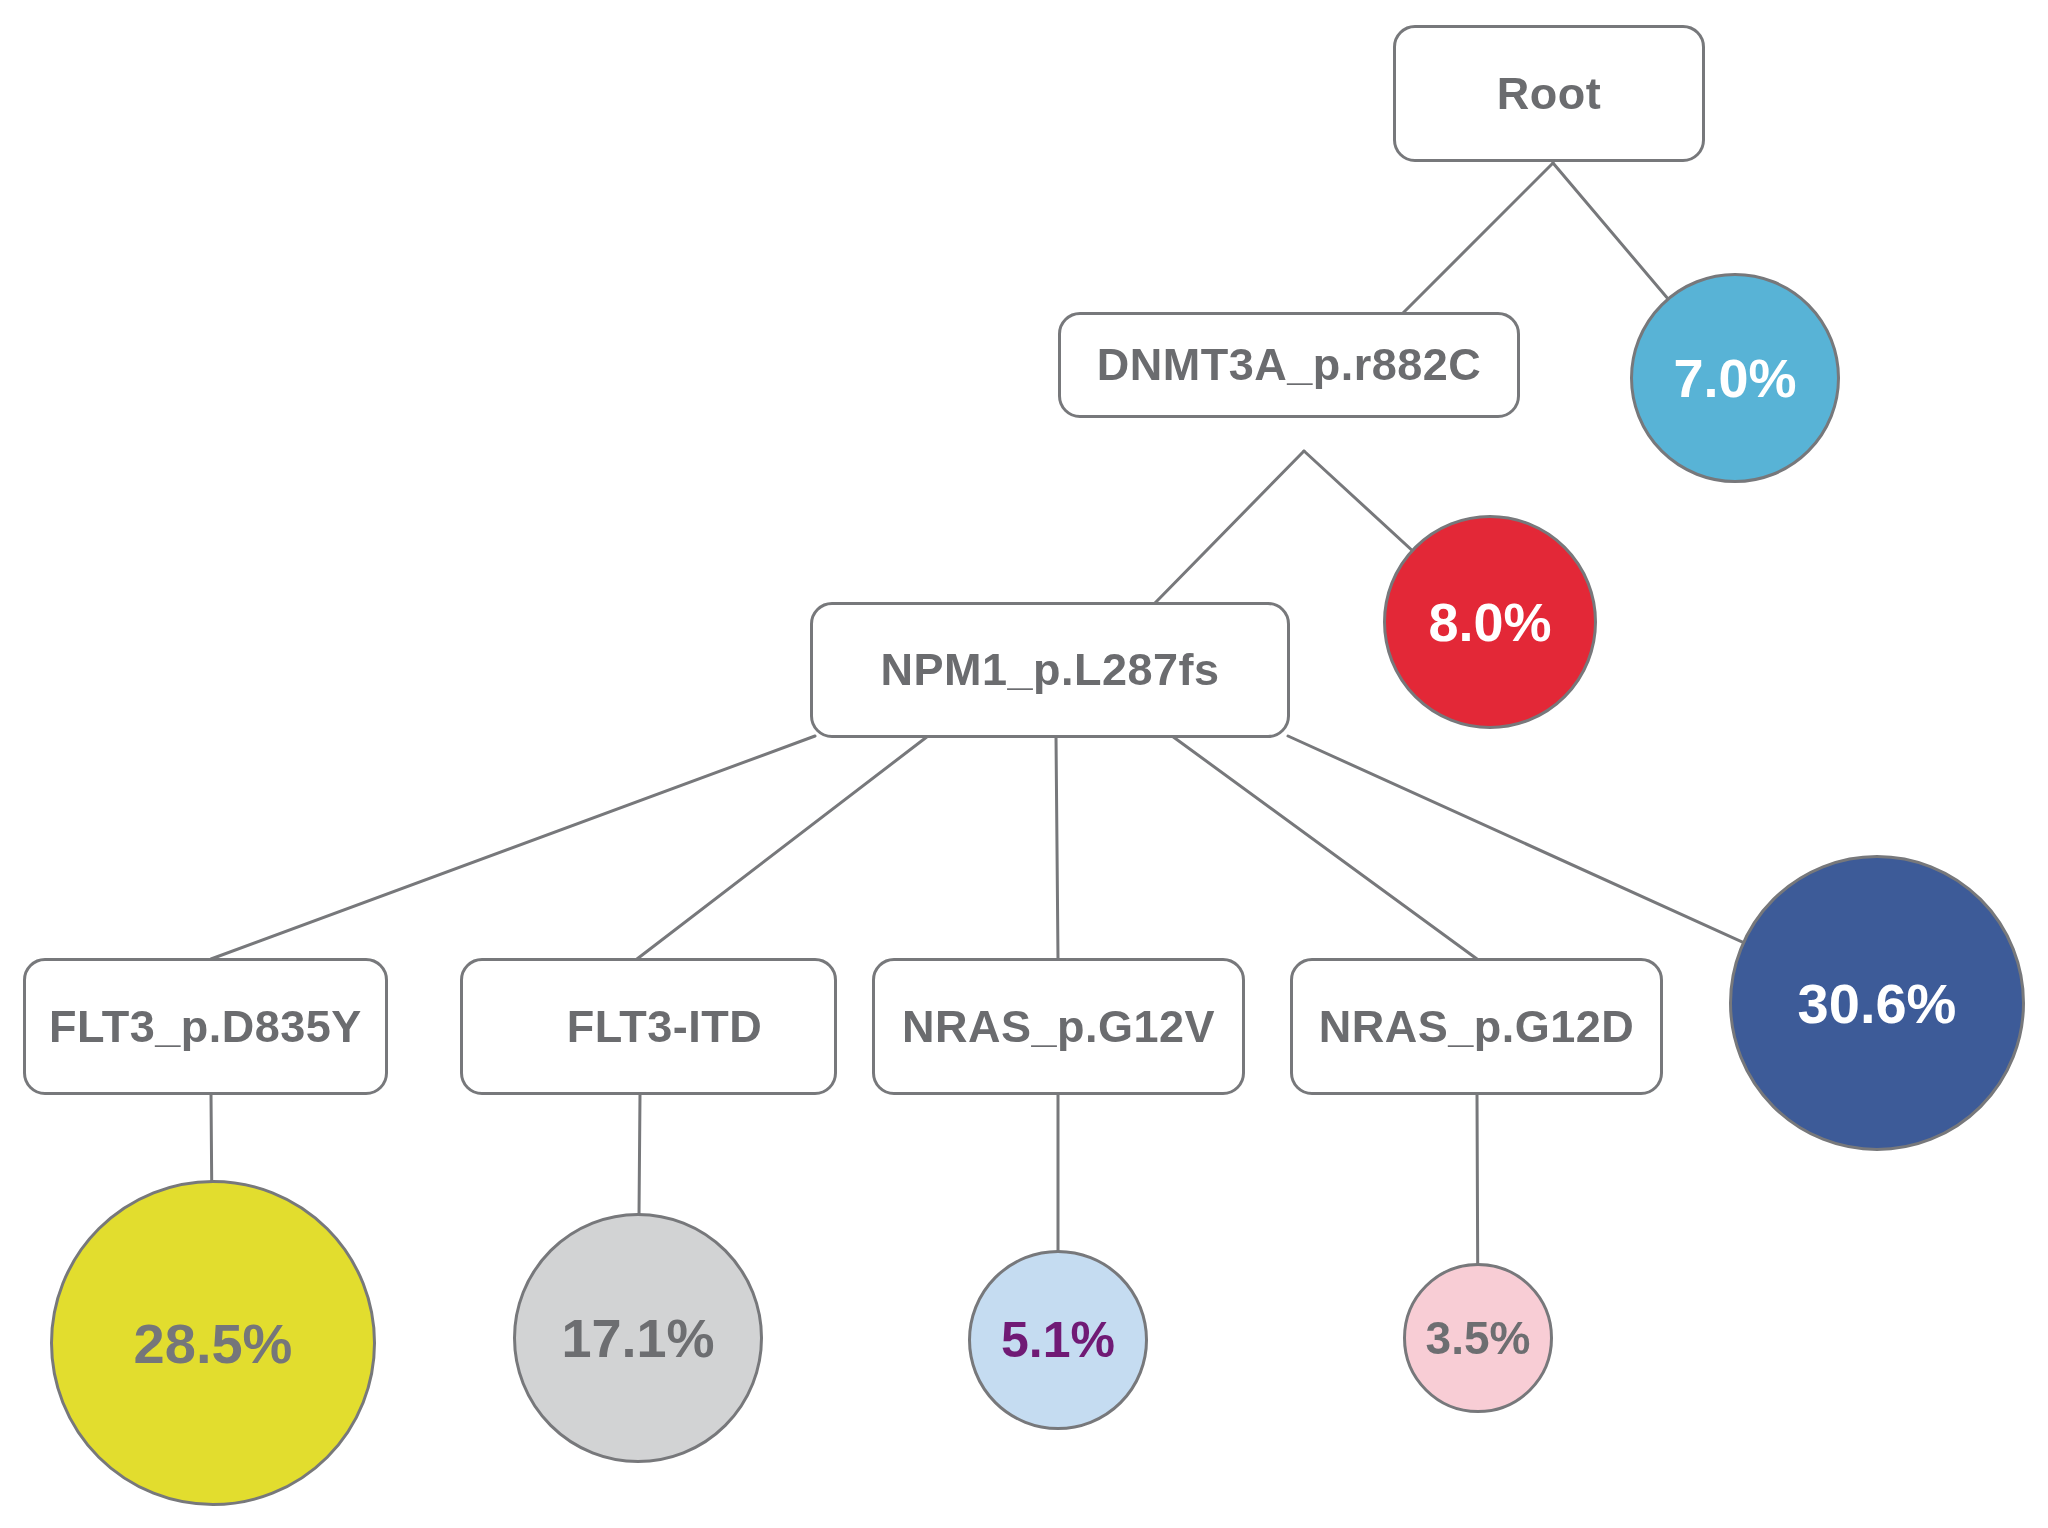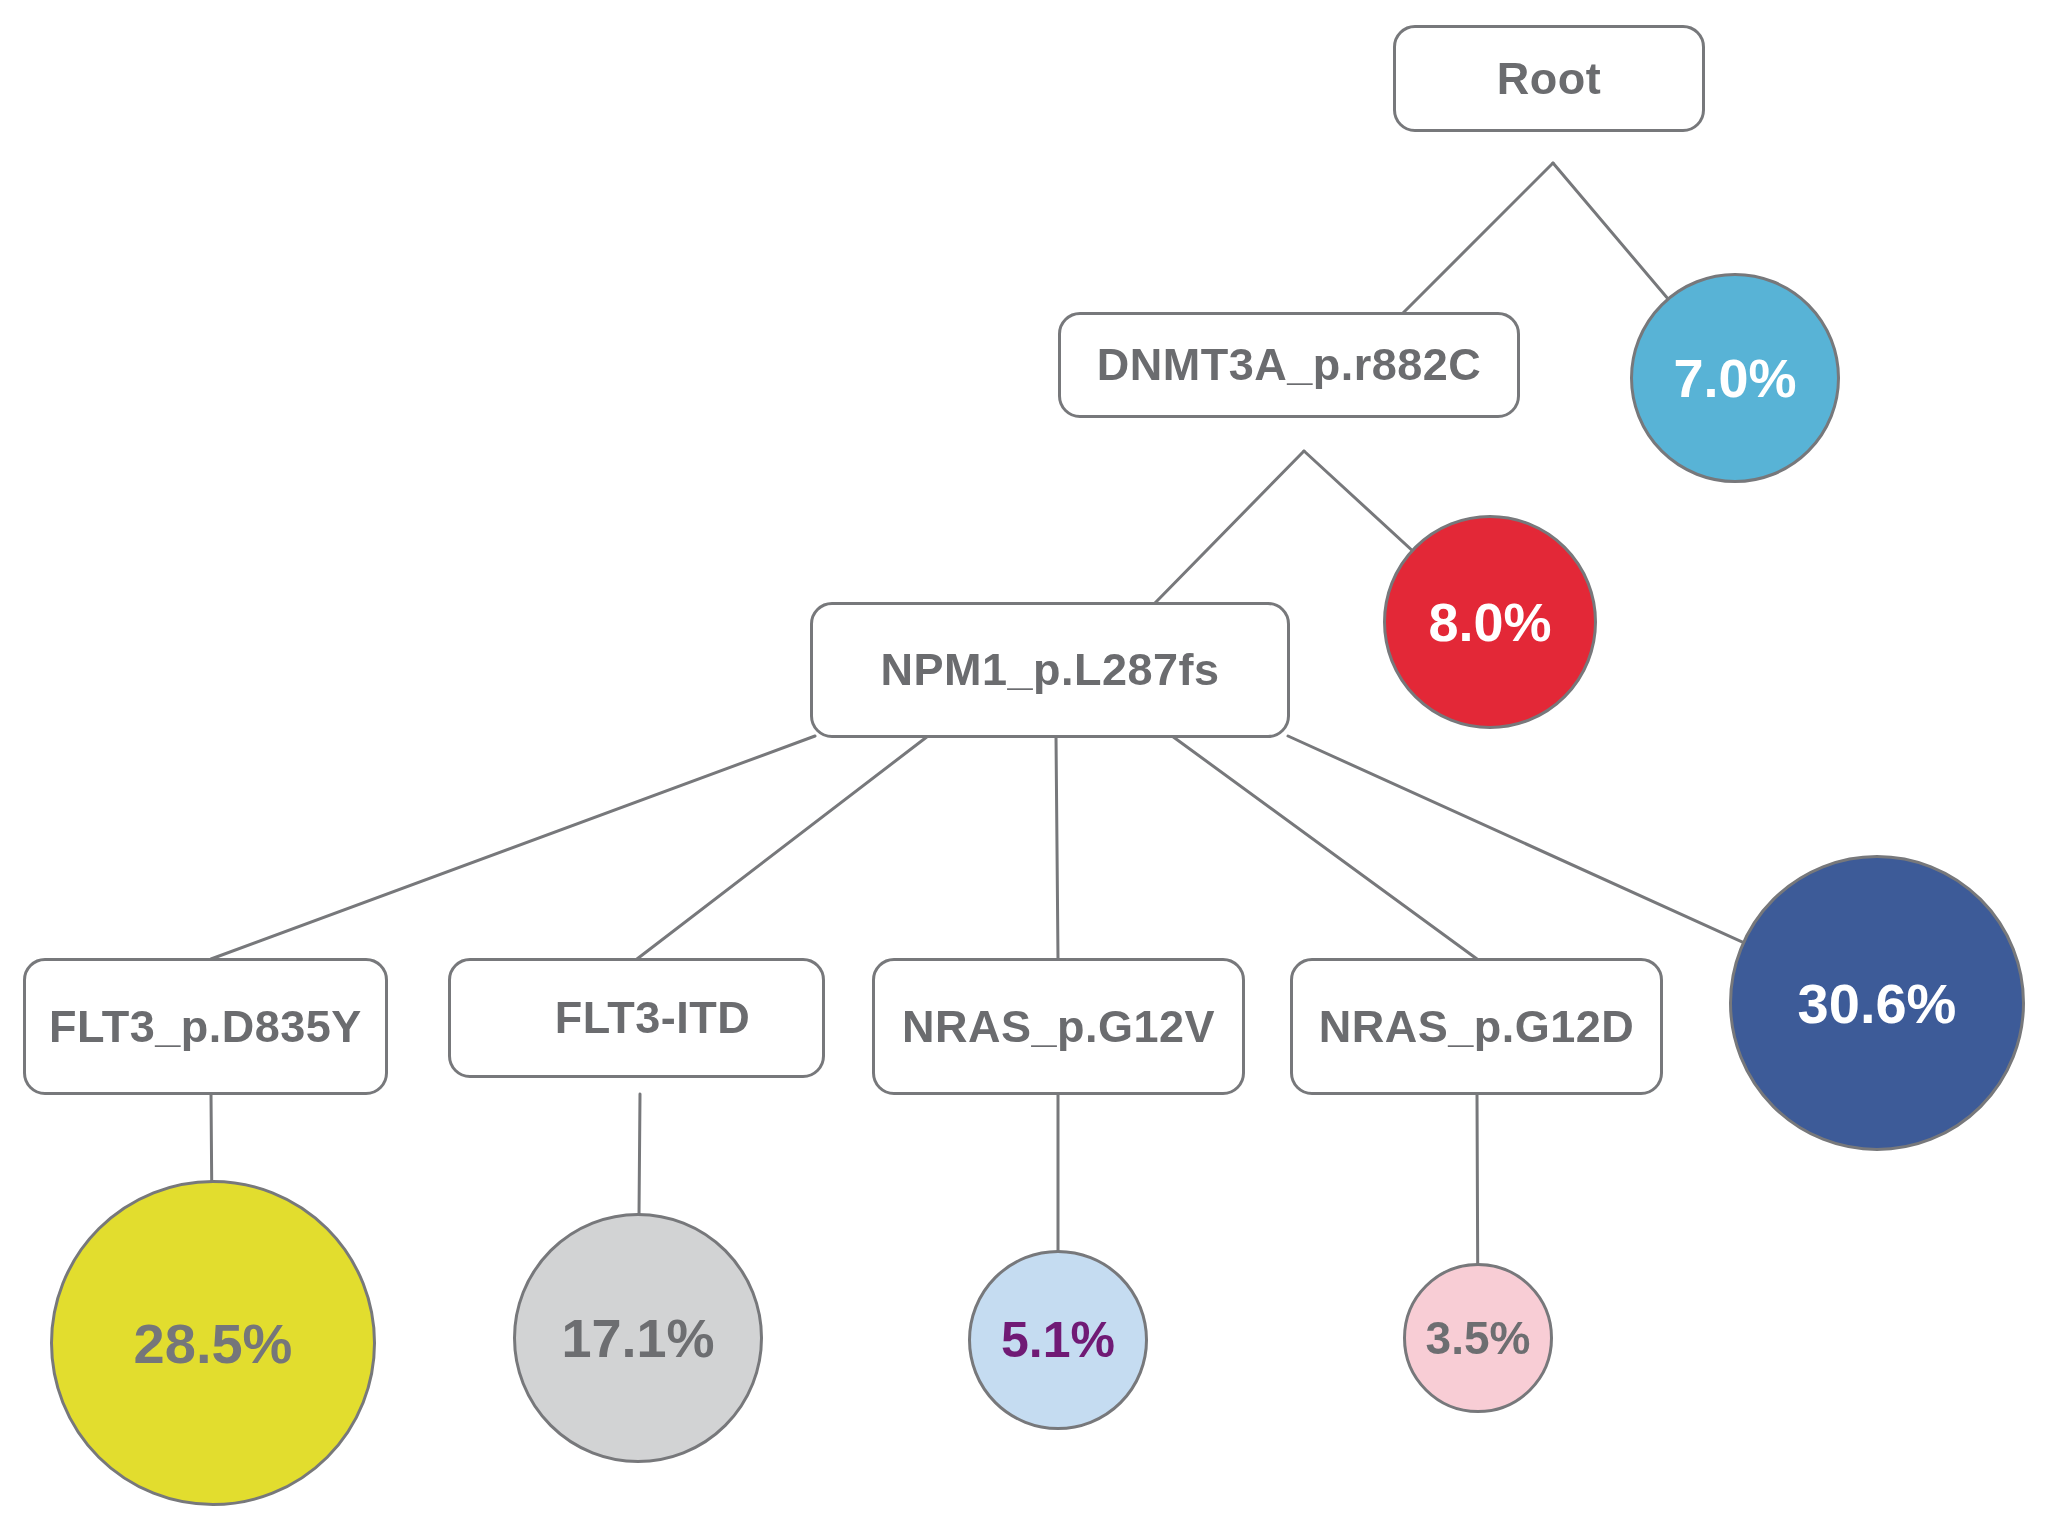--- a/index.html
+++ b/index.html
@@ -42,25 +42,25 @@
     border: 3px solid #77787b;
     border-radius: 50%;
     display: flex;
     align-items: center;
     justify-content: center;
     font-size: 54px;
     font-weight: bold;
     z-index: 2;
   }
   
-  #box-root       { left: 1393px; top:   25px; width: 312px; height: 107px; }
+  #box-root       { left: 1393px; top:   25px; width: 312px; height: 137px; }
   #box-dnmt3a     { left: 1058px; top:  312px; width: 462px; height: 106px; }
   #box-npm1       { left:  810px; top:  602px; width: 480px; height: 136px; }
   #box-flt3-d835y { left:   23px; top:  958px; width: 365px; height: 137px; }
-  #box-flt3-itd   { left:  448px; top:  958px; width: 377px; height: 120px; padding-left: 32px; }
+  #box-flt3-itd   { left:  460px; top:  958px; width: 377px; height: 137px; padding-left: 32px; }
   #box-nras-g12v  { left:  872px; top:  958px; width: 373px; height: 137px; }
   #box-nras-g12d  { left: 1290px; top:  958px; width: 373px; height: 137px; text-align: right; }
 
   #clone-7-0  { left: 1630px; top:  273px; width: 210px; height: 210px; }
   #clone-8-0  { left: 1383px; top:  515px; width: 214px; height: 214px; }
   #clone-30-6 { left: 1729px; top:  855px; width: 296px; height: 296px; font-size: 56px; }
   #clone-28-5 { left:   50px; top: 1180px; width: 326px; height: 326px; font-size: 56px; }
   #clone-17-1 { left:  513px; top: 1213px; width: 250px; height: 250px; }
   #clone-5-1  { left:  968px; top: 1250px; width: 180px; height: 180px; font-size: 50px; }
   #clone-3-5  { left: 1403px; top: 1263px; width: 150px; height: 150px; font-size: 46px; }

